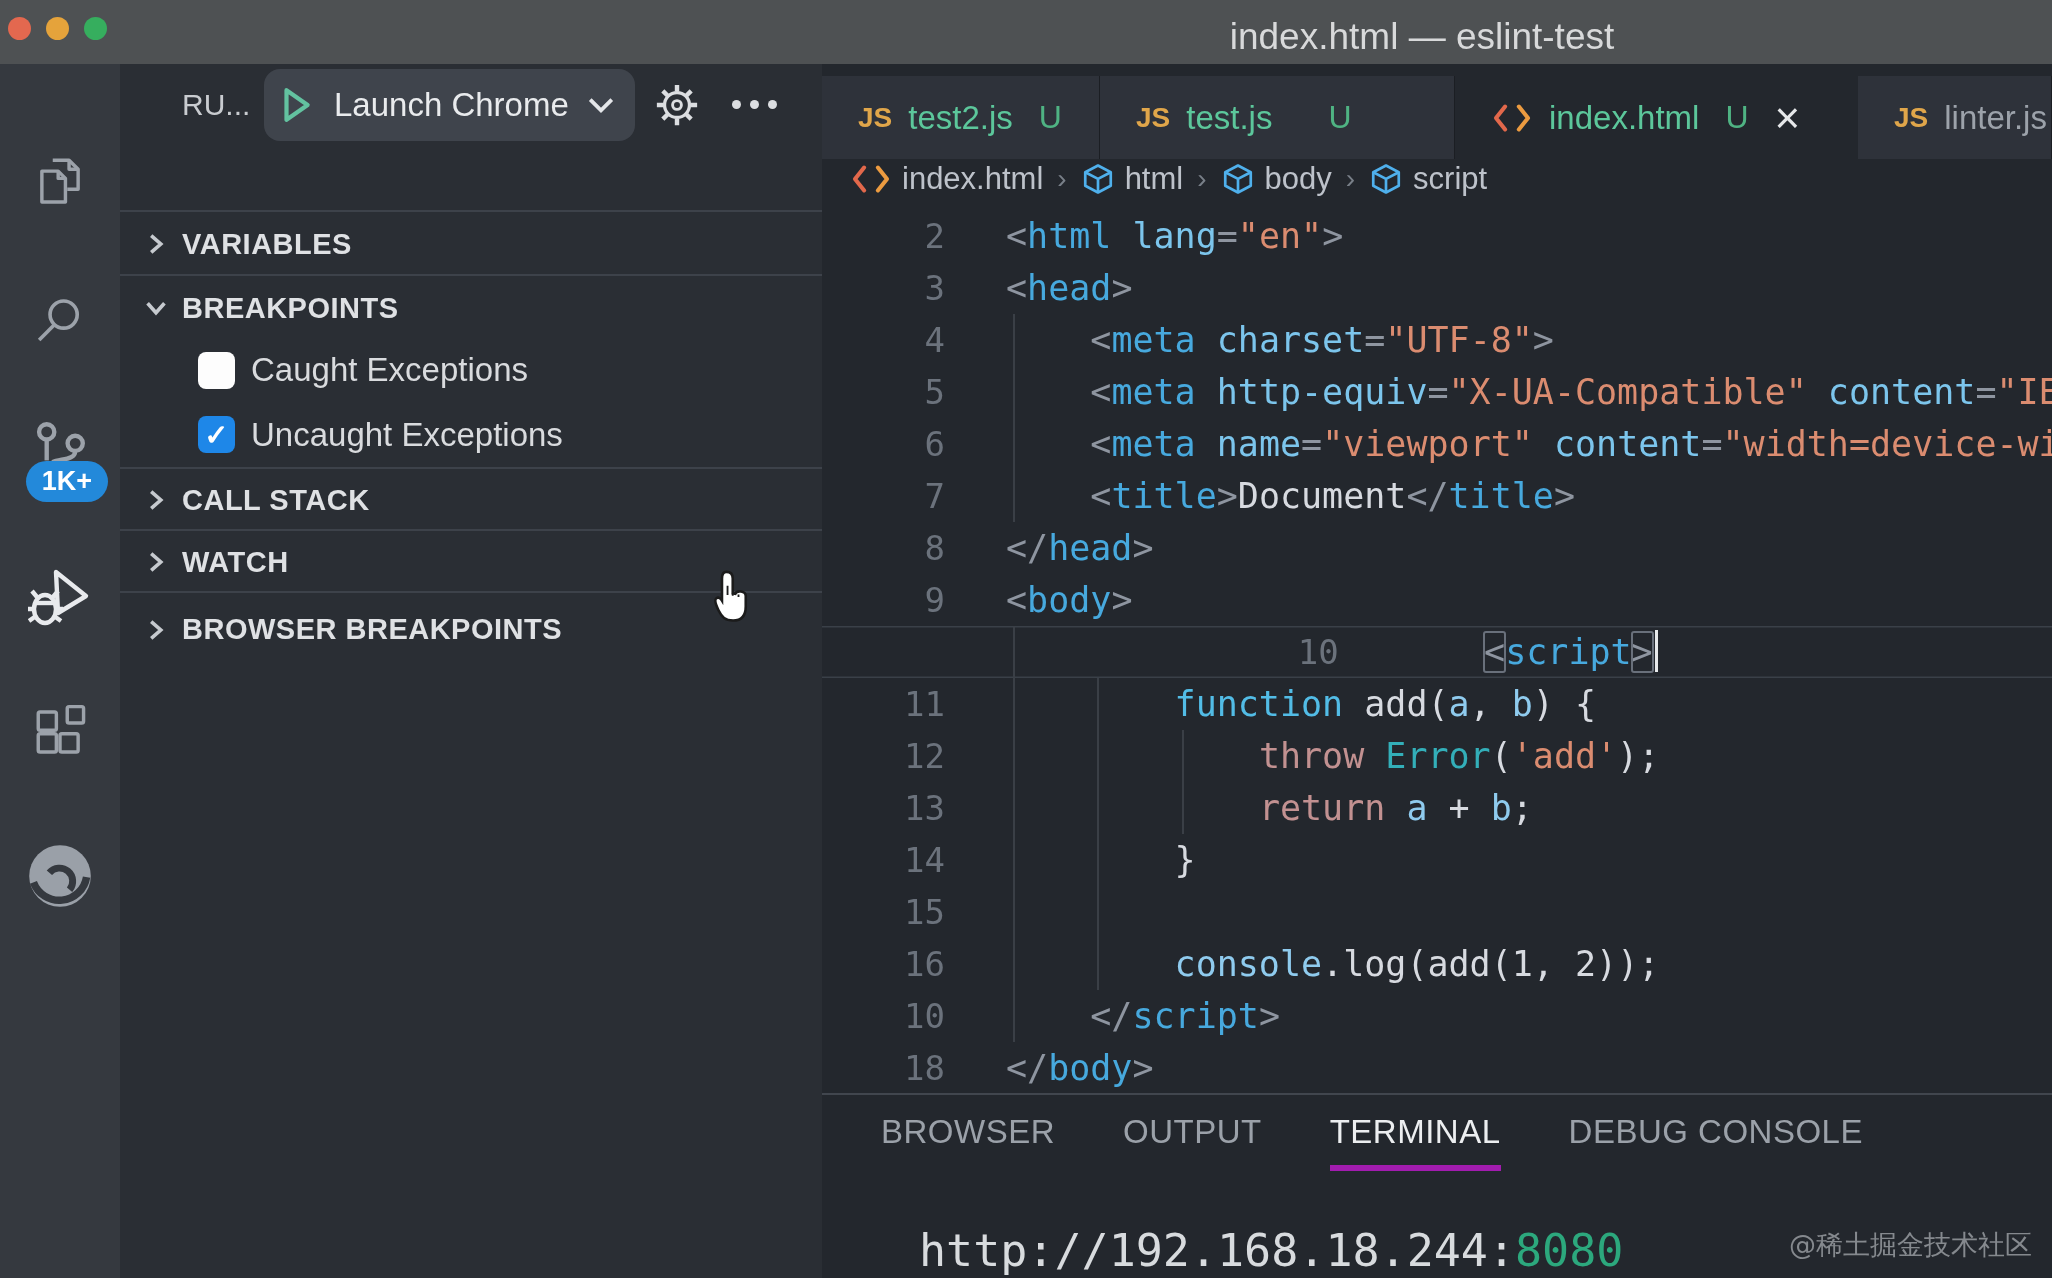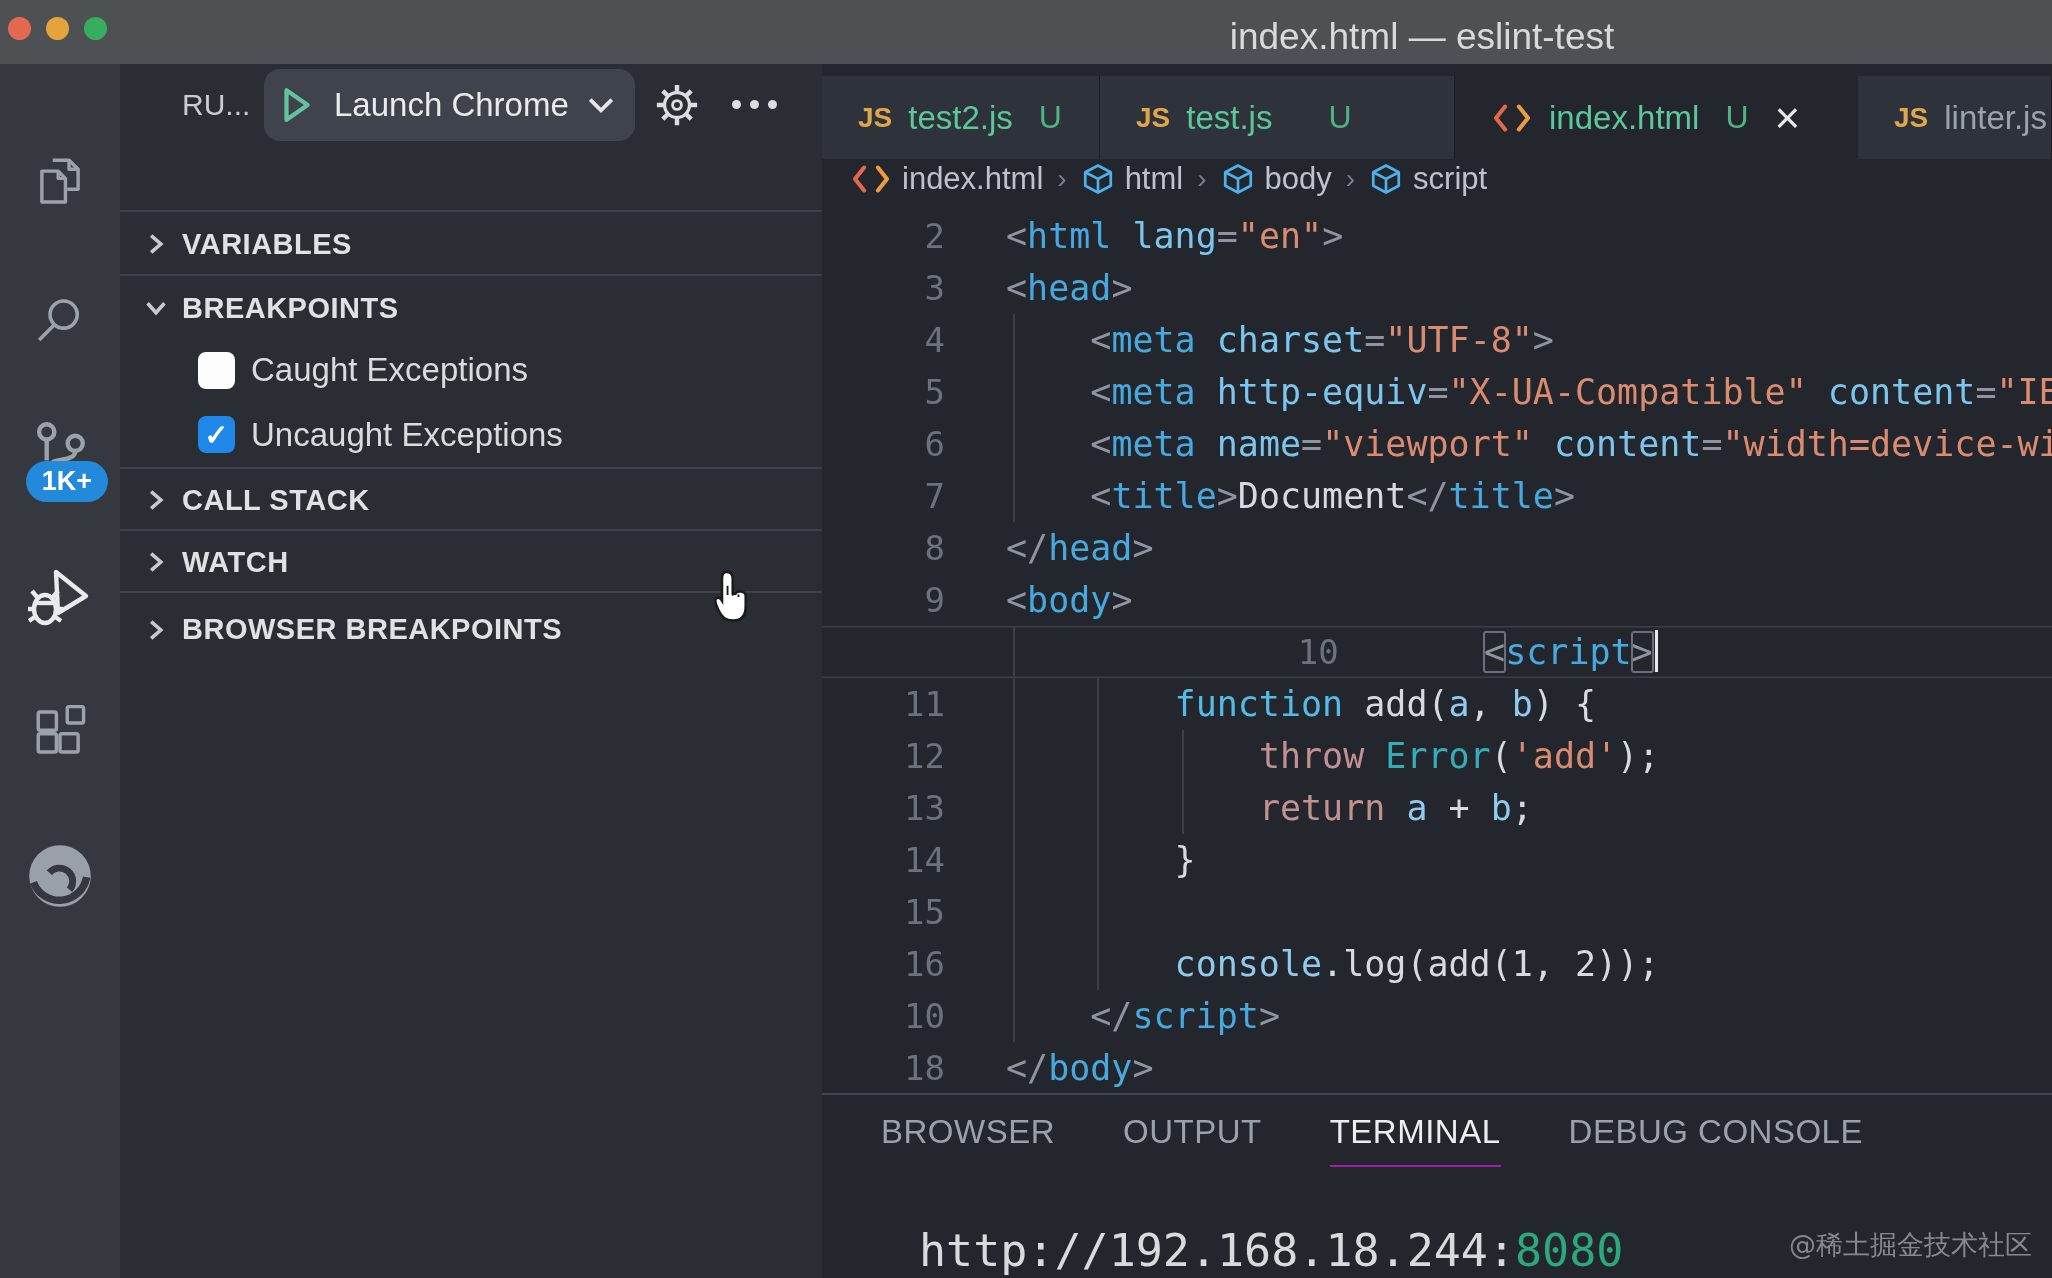--- a/index.html
+++ b/index.html
@@ -66,21 +66,21 @@
   .lc{padding-left:61px;}
   .tk-p{color:#8E95A0}.tk-t{color:#47A9DE}.tk-a{color:#7CC5EC}.tk-s{color:#DB8C70}
   .tk-w{color:#D7DAE0}.tk-k{color:#52BCE6}.tk-r{color:#C29191}.tk-e{color:#33AFB9}.tk-v{color:#8FCBEE}
   .bx{outline:2px solid #69707B;outline-offset:-1px;border-radius:2px;}
   .caret{display:inline-block;width:3.5px;height:42px;background:#E8EAEC;vertical-align:-8px;margin-left:2px;}
   .guide{position:absolute;width:1.5px;background:#3A3F46;}
   
   .panel{position:absolute;left:0;top:1029px;width:1230px;height:185px;border-top:2px solid #41464E;background:#23272D;}
   .panel-tabs{position:absolute;left:59px;top:18px;display:flex;gap:68px;}
   .panel-tab{font-size:33px;color:#9BA1A9;padding-bottom:14px;letter-spacing:.5px;white-space:nowrap;}
-  .panel-tab.active{color:#ECEEF0;border-bottom:2px solid #a21caf;}
+  .panel-tab.active{color:#ECEEF0;border-bottom:6px solid #a21caf;}
   .term-line{position:absolute;left:97px;font-family:"DejaVu Sans Mono",monospace;font-size:45px;
              white-space:nowrap;color:#D8DBDE;}
   .tg{color:#2CA87D;}
   .watermark{position:absolute;right:20px;top:132px;color:#85898E;font-size:27px;
              font-family:"DejaVu Sans",sans-serif;}
   
   .cursor{position:absolute;left:712px;top:570px;pointer-events:none;}
 </style>
 </head>
 <body>

